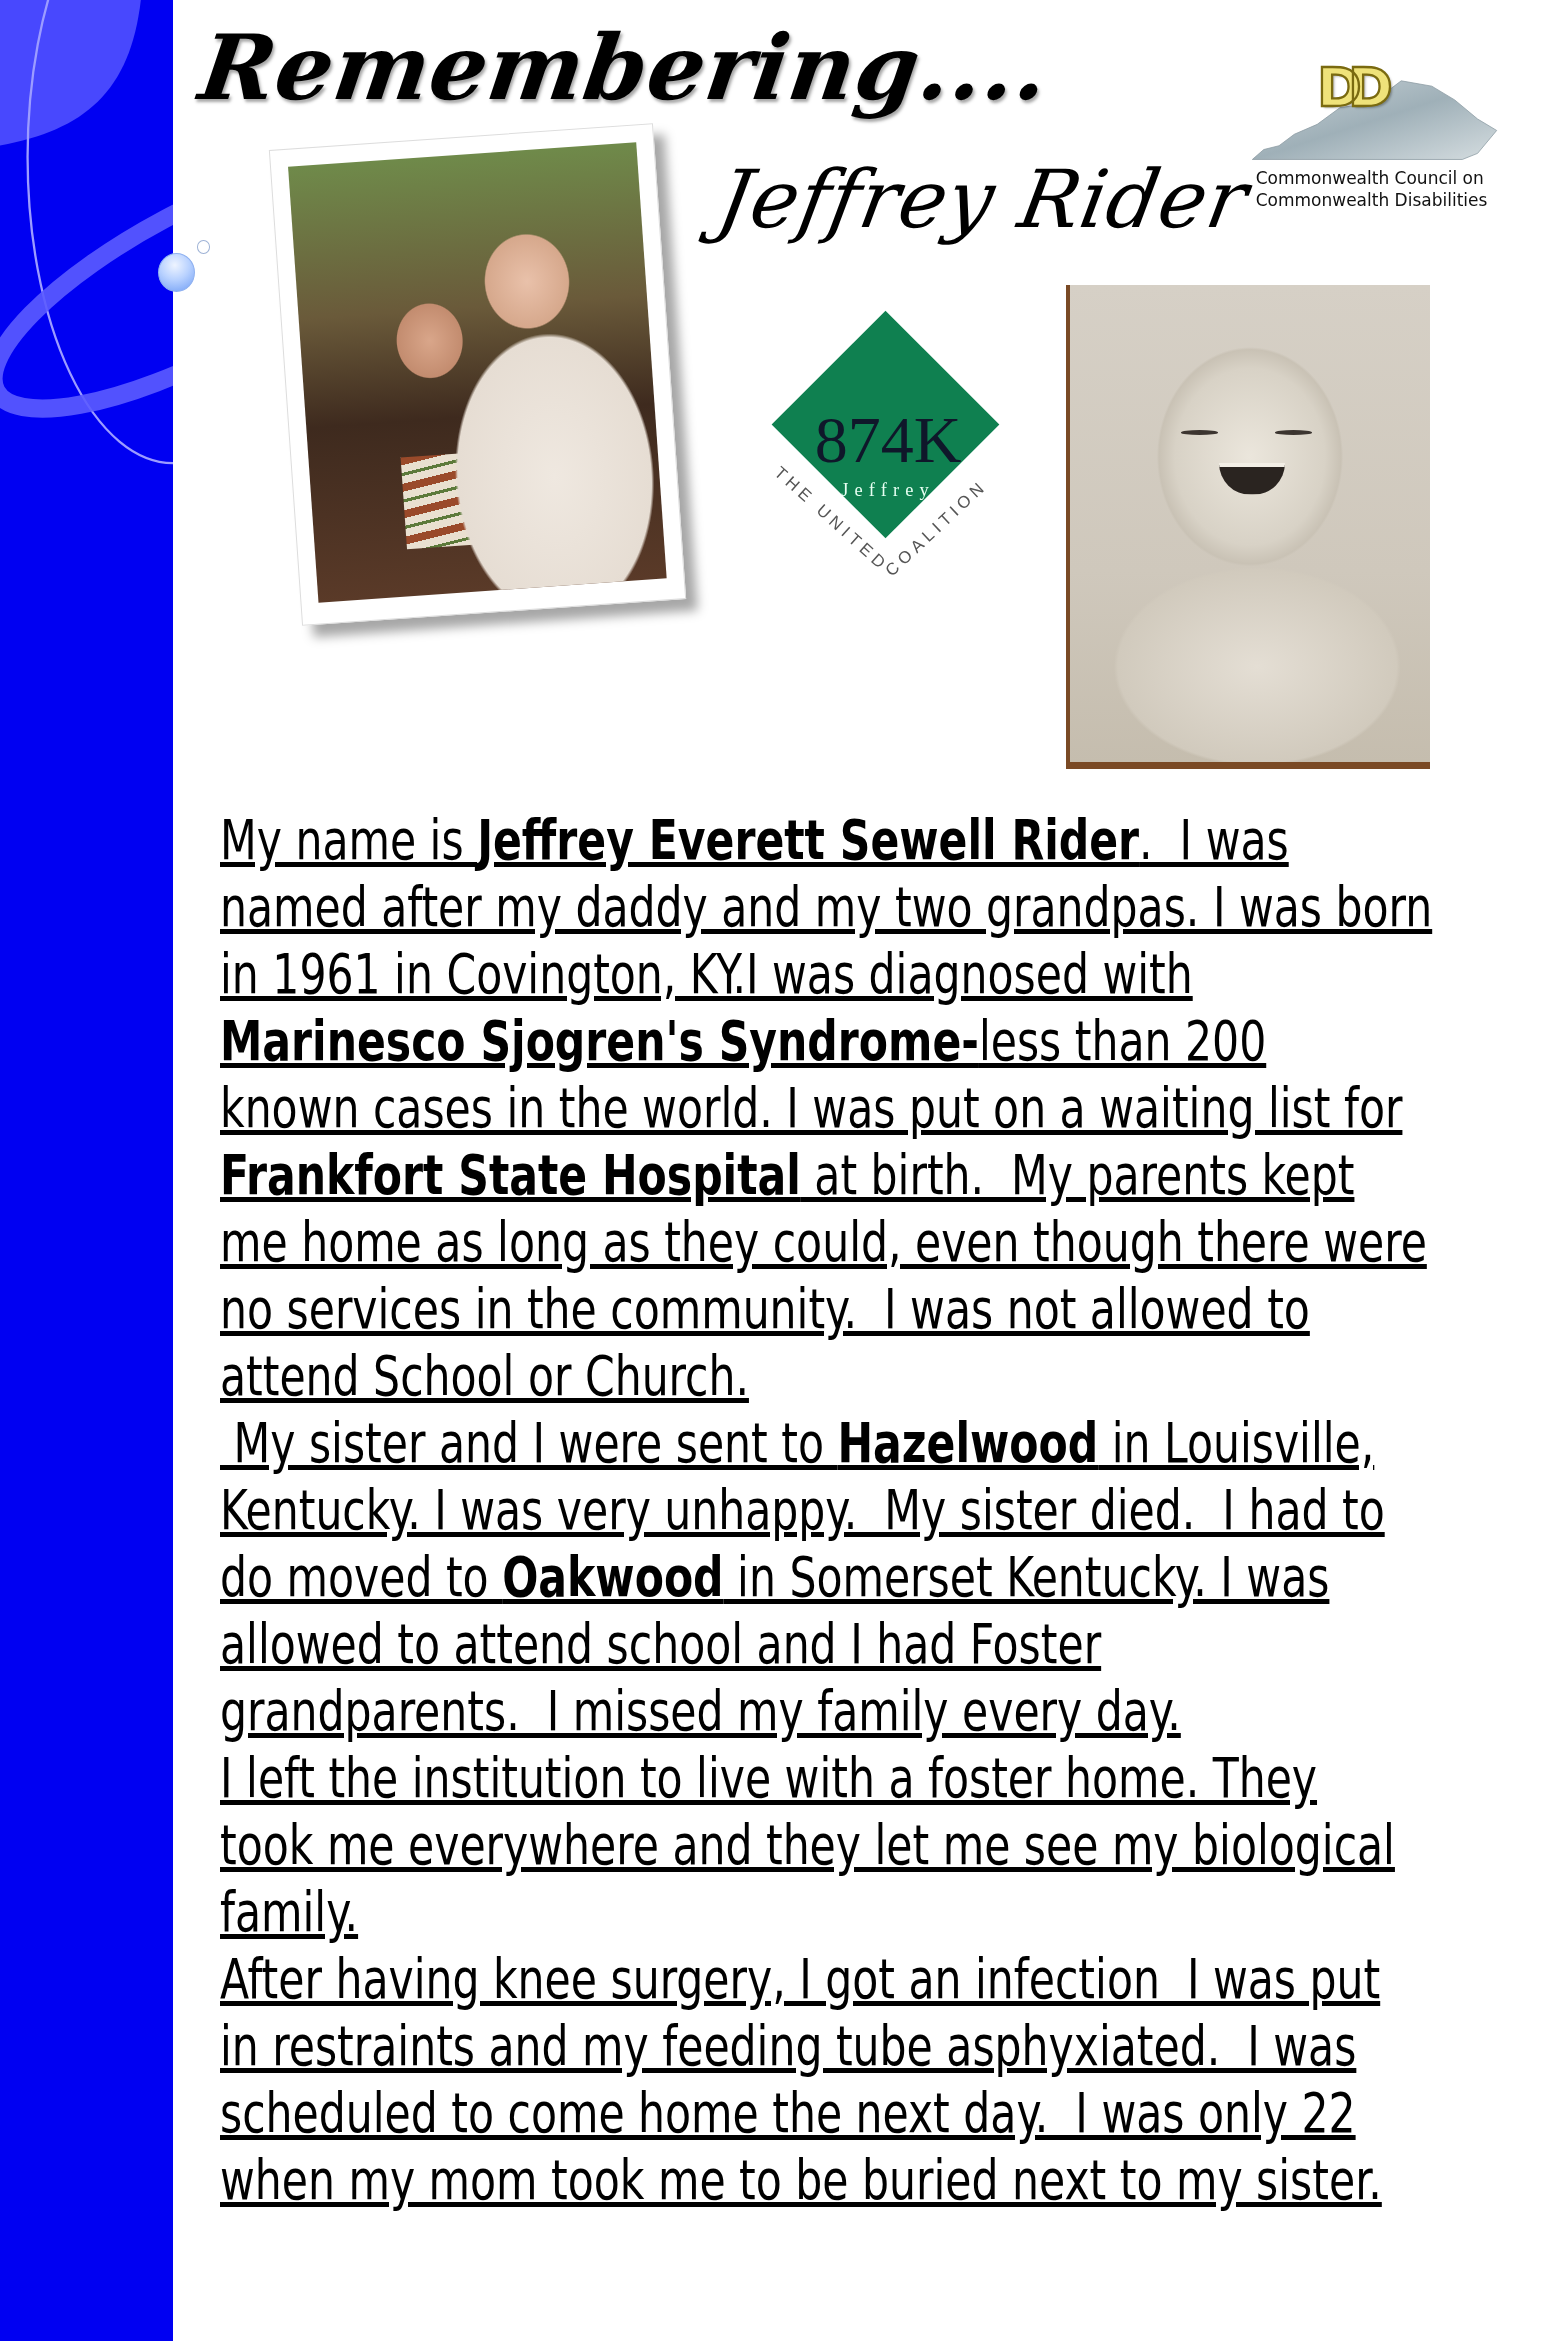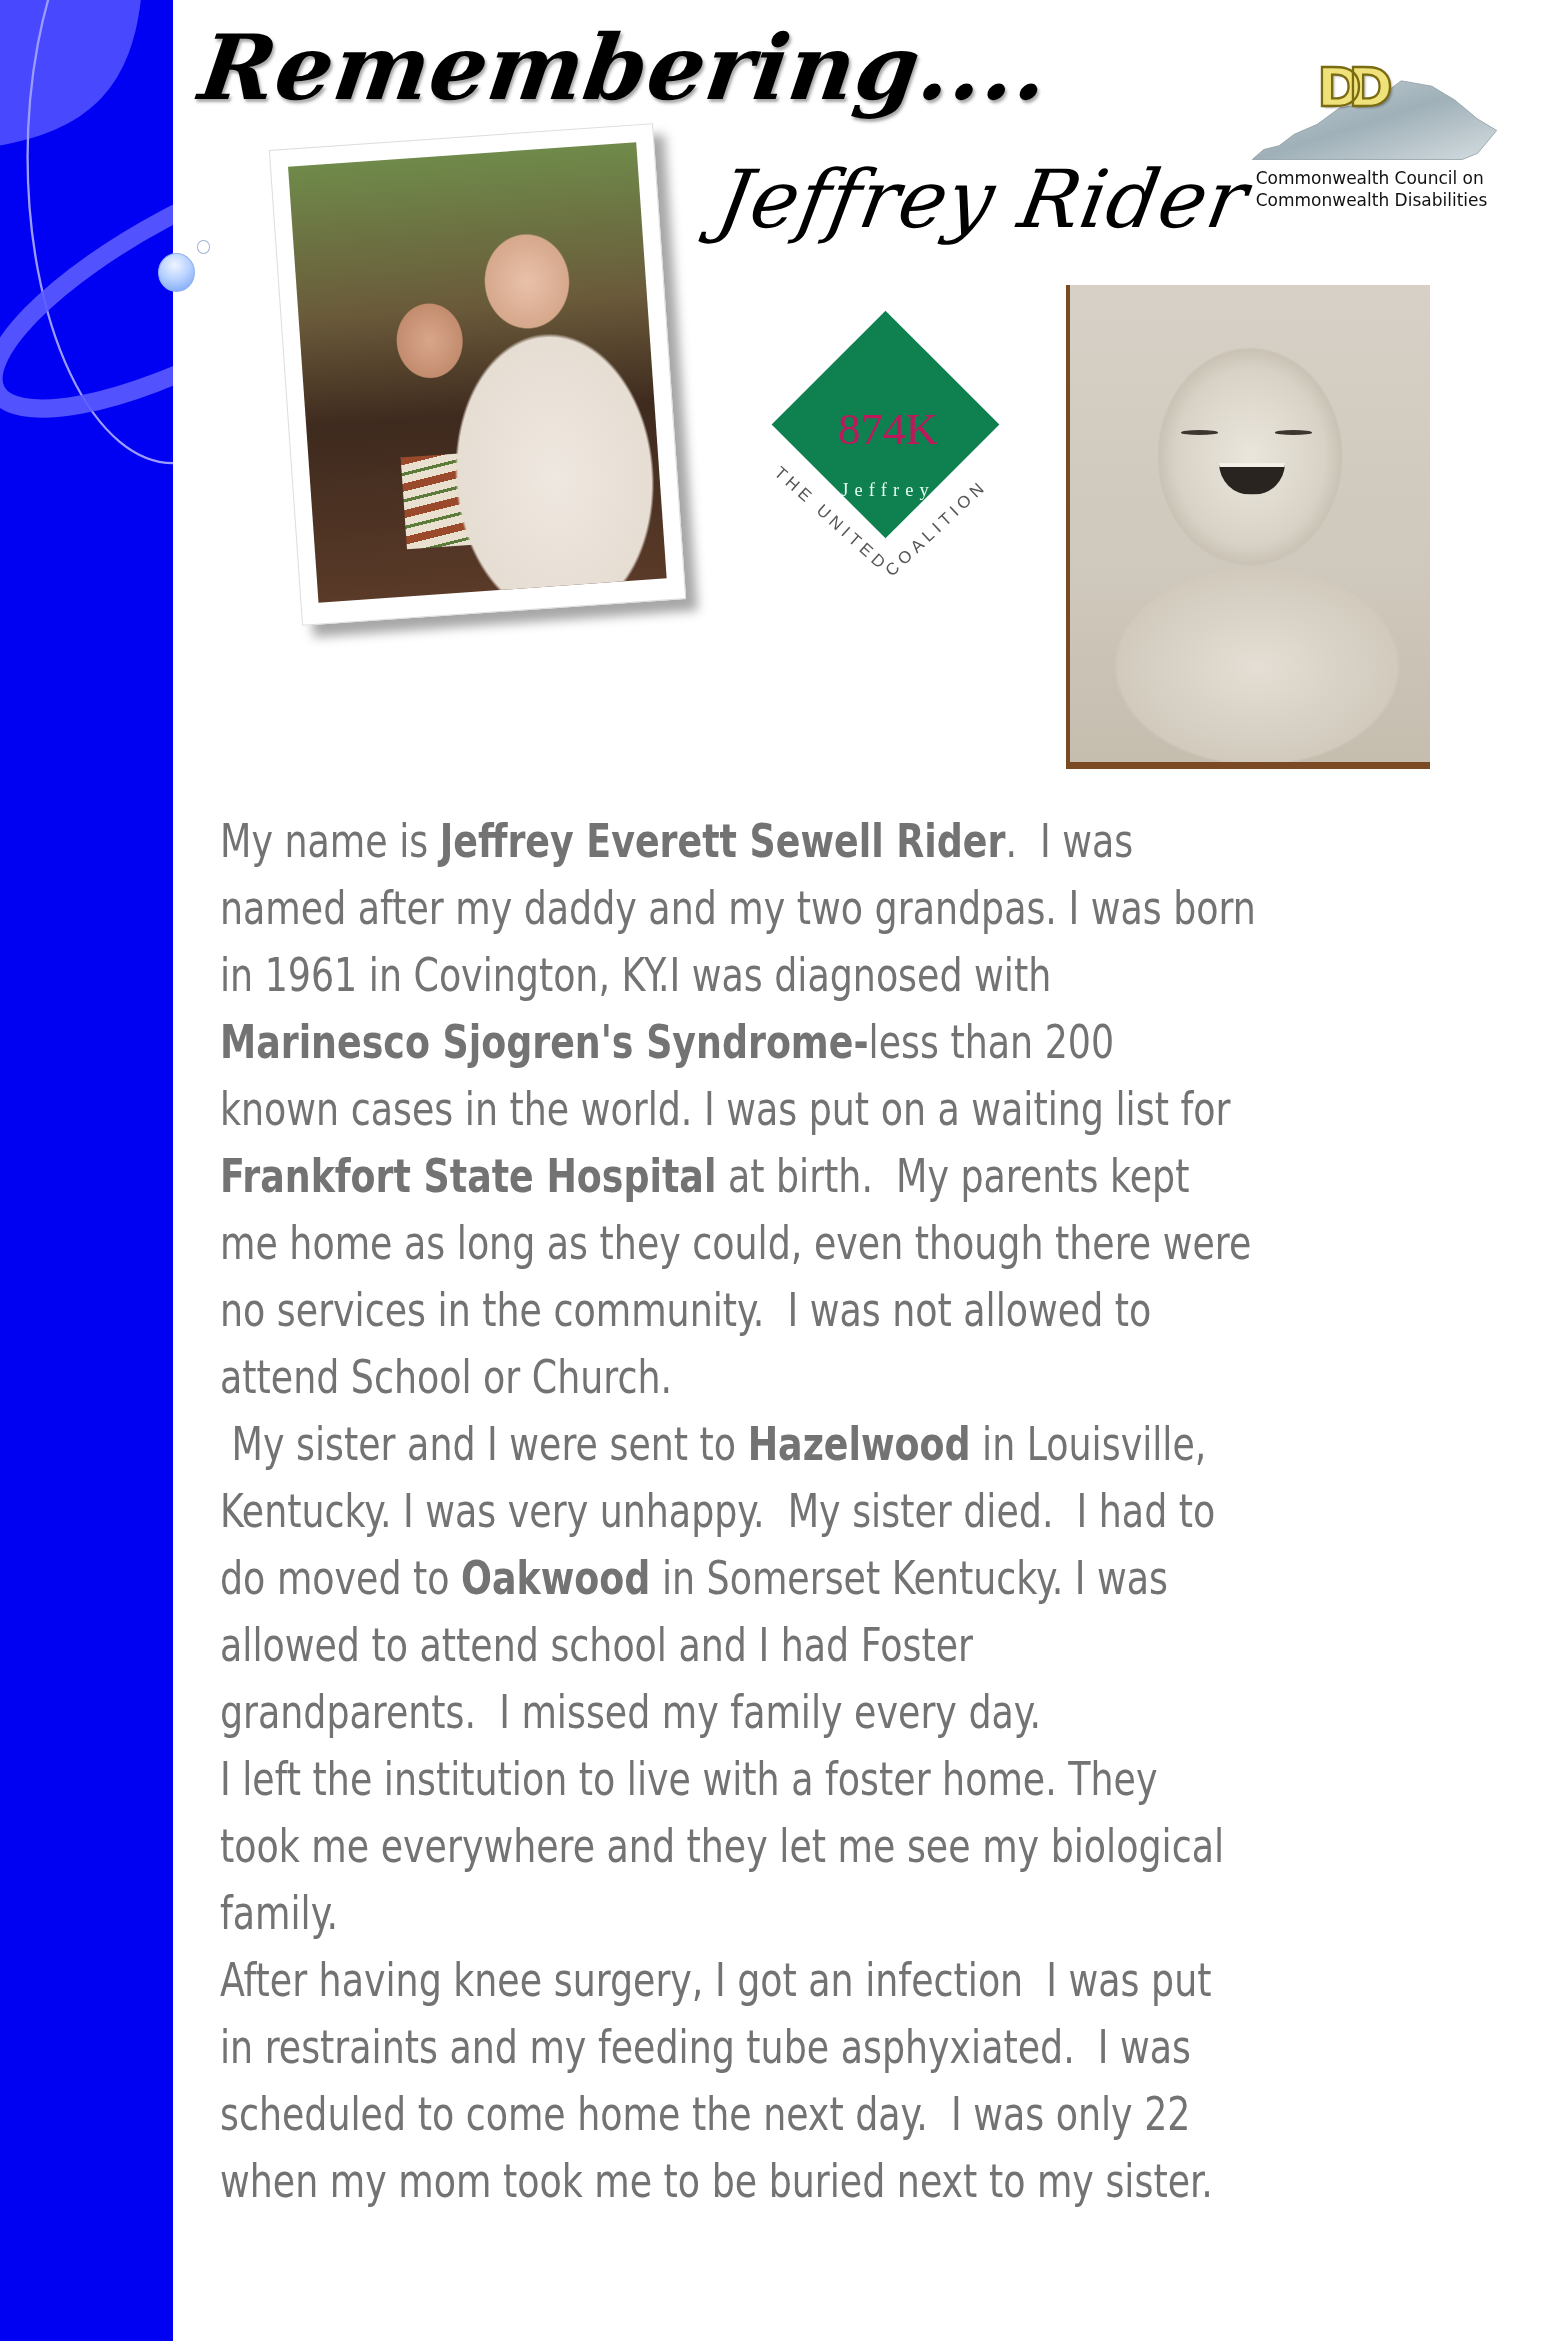--- a/index.html
+++ b/index.html
@@ -56,21 +56,21 @@
 
   
   .logo874 { position: absolute; left: 758px; top: 321px; width: 260px; height: 260px; }
   .logo874 .diamond {
     position: absolute; left: 41px; top: 17px; width: 161px; height: 161px;
     background: #0f8050; transform: rotate(45deg); transform-origin: center;
     top: 23px; left: 47px;
   }
   .logo874 .big {
     position: absolute; left: 0; right: 0; top: 86px; text-align: center;
-    font-family: "Liberation Serif", serif; color: #be185d; font-size: 45px; line-height: 1;
+    font-family: "Liberation Serif", serif; color: #0f172a; font-size: 66px; line-height: 1;
   }
   .logo874 .ky {
     position: absolute; left: 0; right: 0; top: 159px; text-align: center;
     font-family: "Liberation Serif", serif; color: #e6fff2; font-size: 18.4px; letter-spacing: 6.1px;
   }
   .logo874 .arc-text { position: absolute; left: 0; top: 0; }
 
   
   .ccdd { position: absolute; left: 1248px; top: 46px; width: 260px; height: 176px; }
   .ccdd .state {
@@ -105,21 +105,21 @@
     background: #2a2420; border-radius: 0 0 38px 38px; border-top: 4.6px solid #f3efe6;
   }
   .photo2 .eye { position: absolute; top: 145px; width: 37px; height: 4.6px; background: #3c3530; border-radius: 50%; }
   .photo2 .eye.l { left: 111px; } .photo2 .eye.r { left: 205px; }
 
   
   .story {
     position: absolute; left: 220px; top: 807px; width: 1301px;
     font-family: "DejaVu Sans Condensed", "DejaVu Sans", sans-serif;
     font-stretch: condensed;
-    font-size: 47px; line-height: 67px; color: #737373;
+    font-size: 55px; line-height: 67px; color: #000000; text-decoration: underline;
   }
   .story .ln { display: block; white-space: pre; transform: scaleX(0.86); transform-origin: left; }
   .story b { font-weight: bold; }
 </style>
 </head>
 <body>
 
 <div class="side-band">
   <svg width="173" height="2342" viewBox="0 0 226 3060">
     <path d="M0 0 H184 C170 120 110 170 0 190 Z" fill="#5050ff" opacity="0.9"></path>

